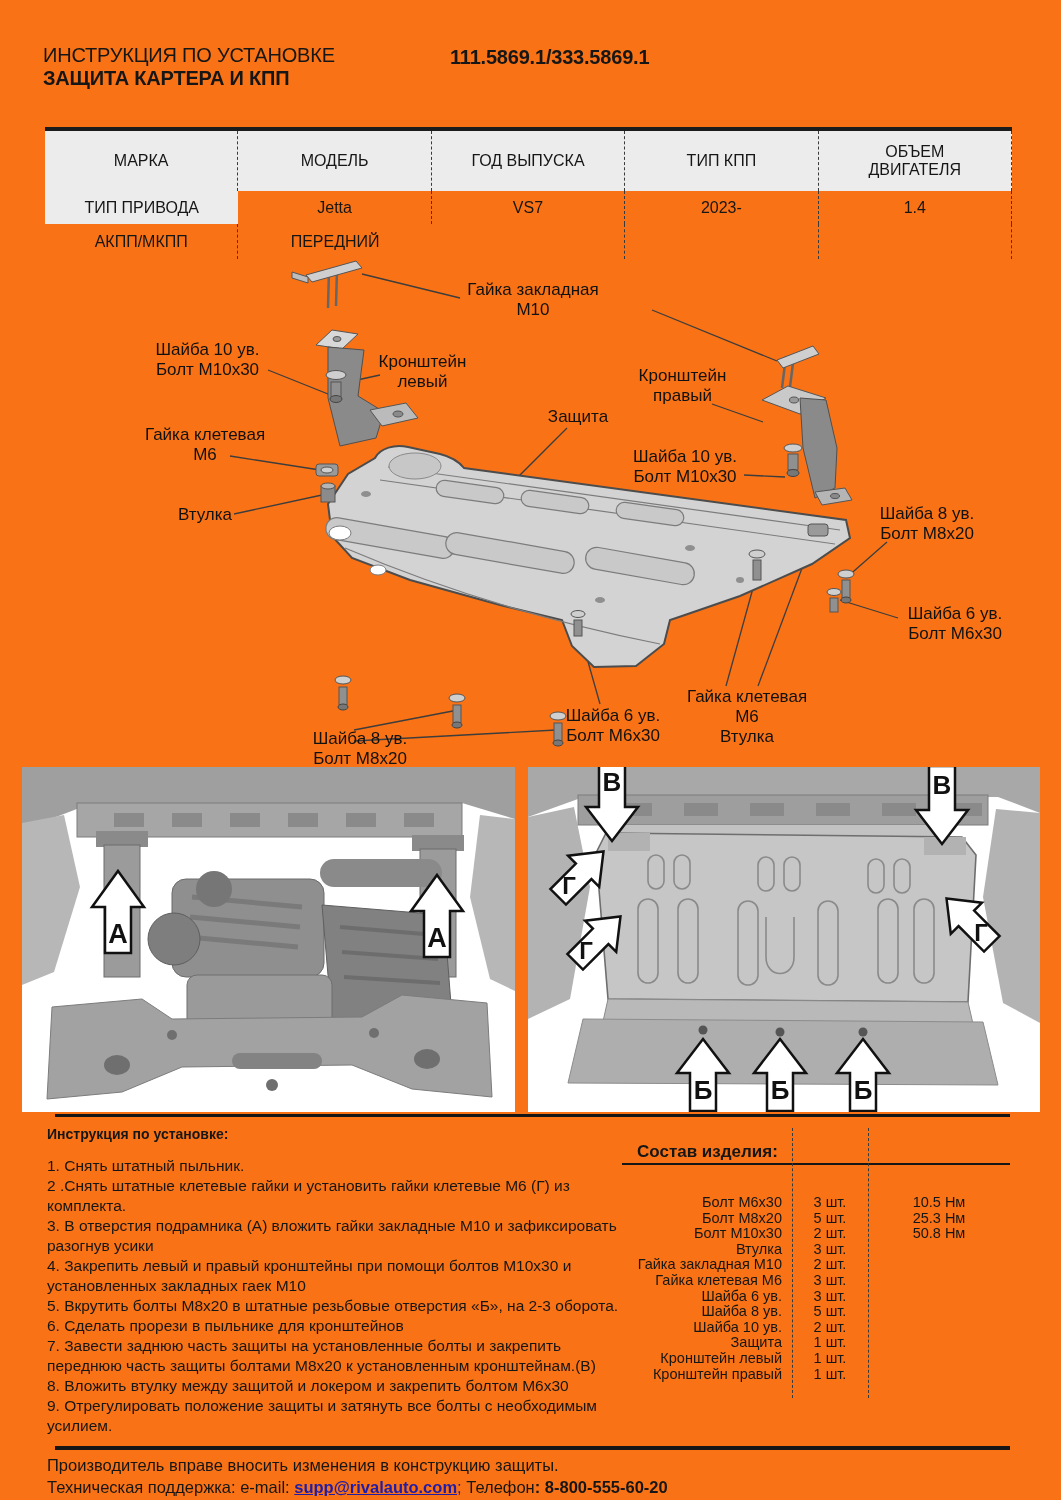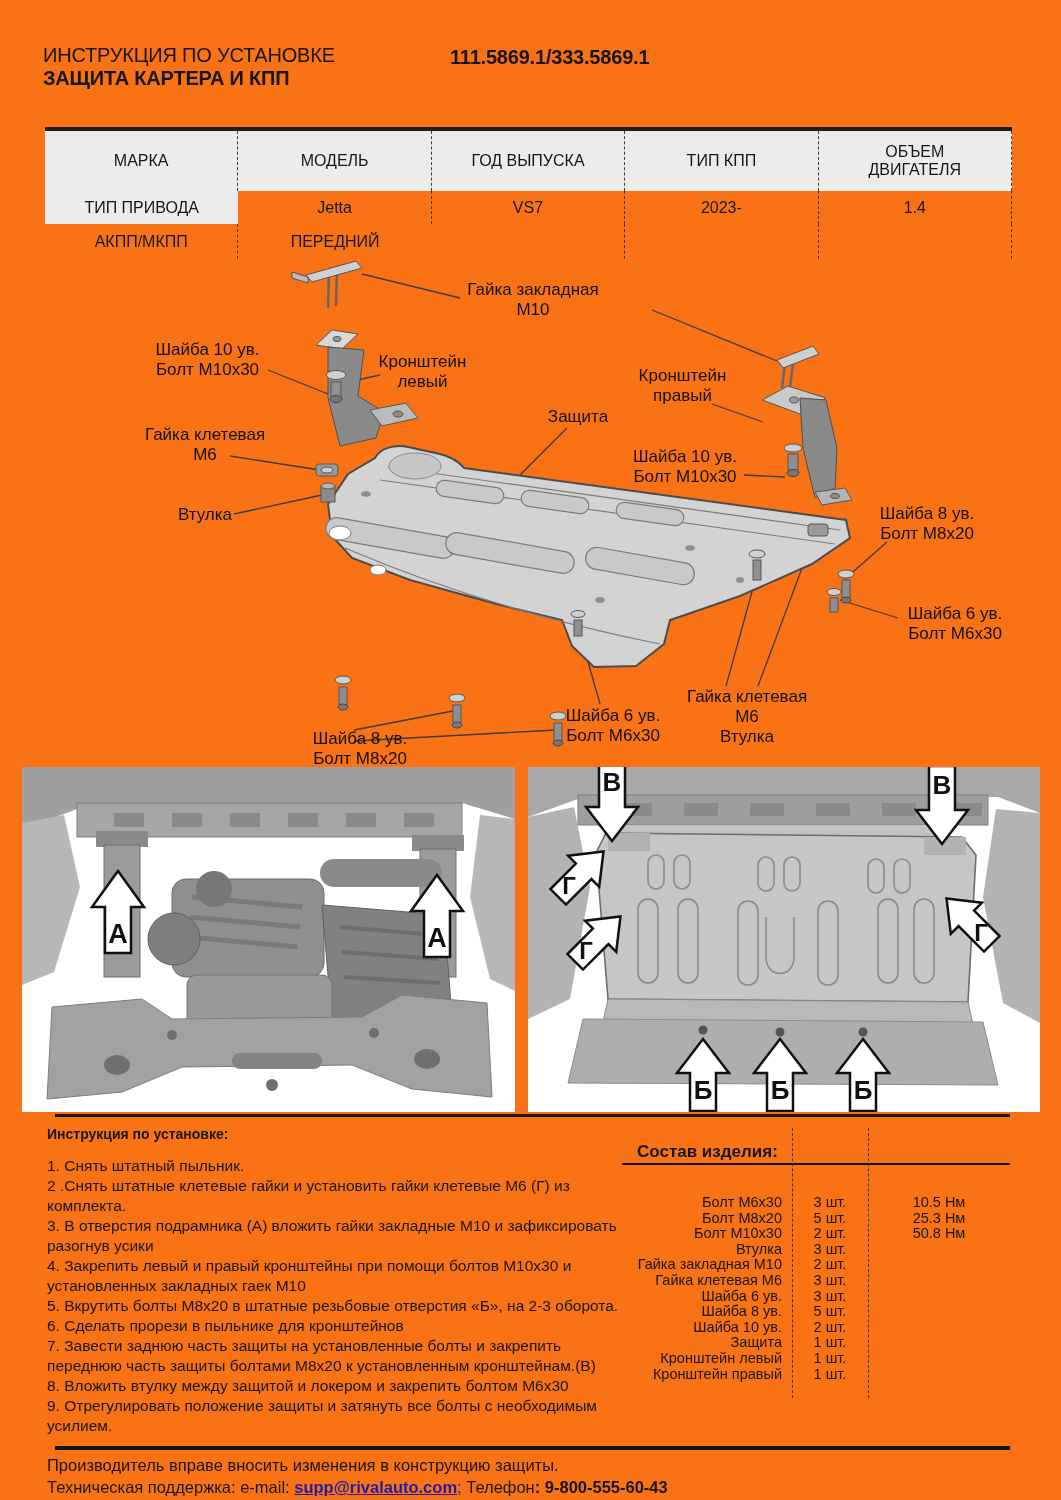--- a/index.html
+++ b/index.html
@@ -433,16 +433,16 @@
         <span class="q">1 шт.</span>
         <span class="t"></span>
       </div>
   </div>
   <div class="abs vdash" style="left:792px;top:1128px;height:270px;"></div>
   <div class="abs vdash" style="left:868px;top:1128px;height:270px;"></div>
 
   <div class="abs hline" style="left:55px;top:1446px;width:955px;height:3.5px;"></div>
   <div class="abs foot1" style="left:47px;top:1456px;">Производитель вправе вносить изменения в конструкцию защиты.</div>
   <div class="abs foot2" style="left:47px;top:1478px;">
-    <span>Техническая поддержка:  e-mail: </span><a href="#">supp@rivalauto.com</a><span class="semi">;</span><span> Телефон</span><span class="phone">: </span><span class="phone">9-800-555-60-43</span>
+    <span>Техническая поддержка:  e-mail: </span><a href="#">supp@rivalauto.com</a><span class="semi">;</span><span> Телефон</span><span class="phone">: </span><span class="phone">8-800-555-60-20</span>
   </div>
 
 </div>
 
 </body></html>

